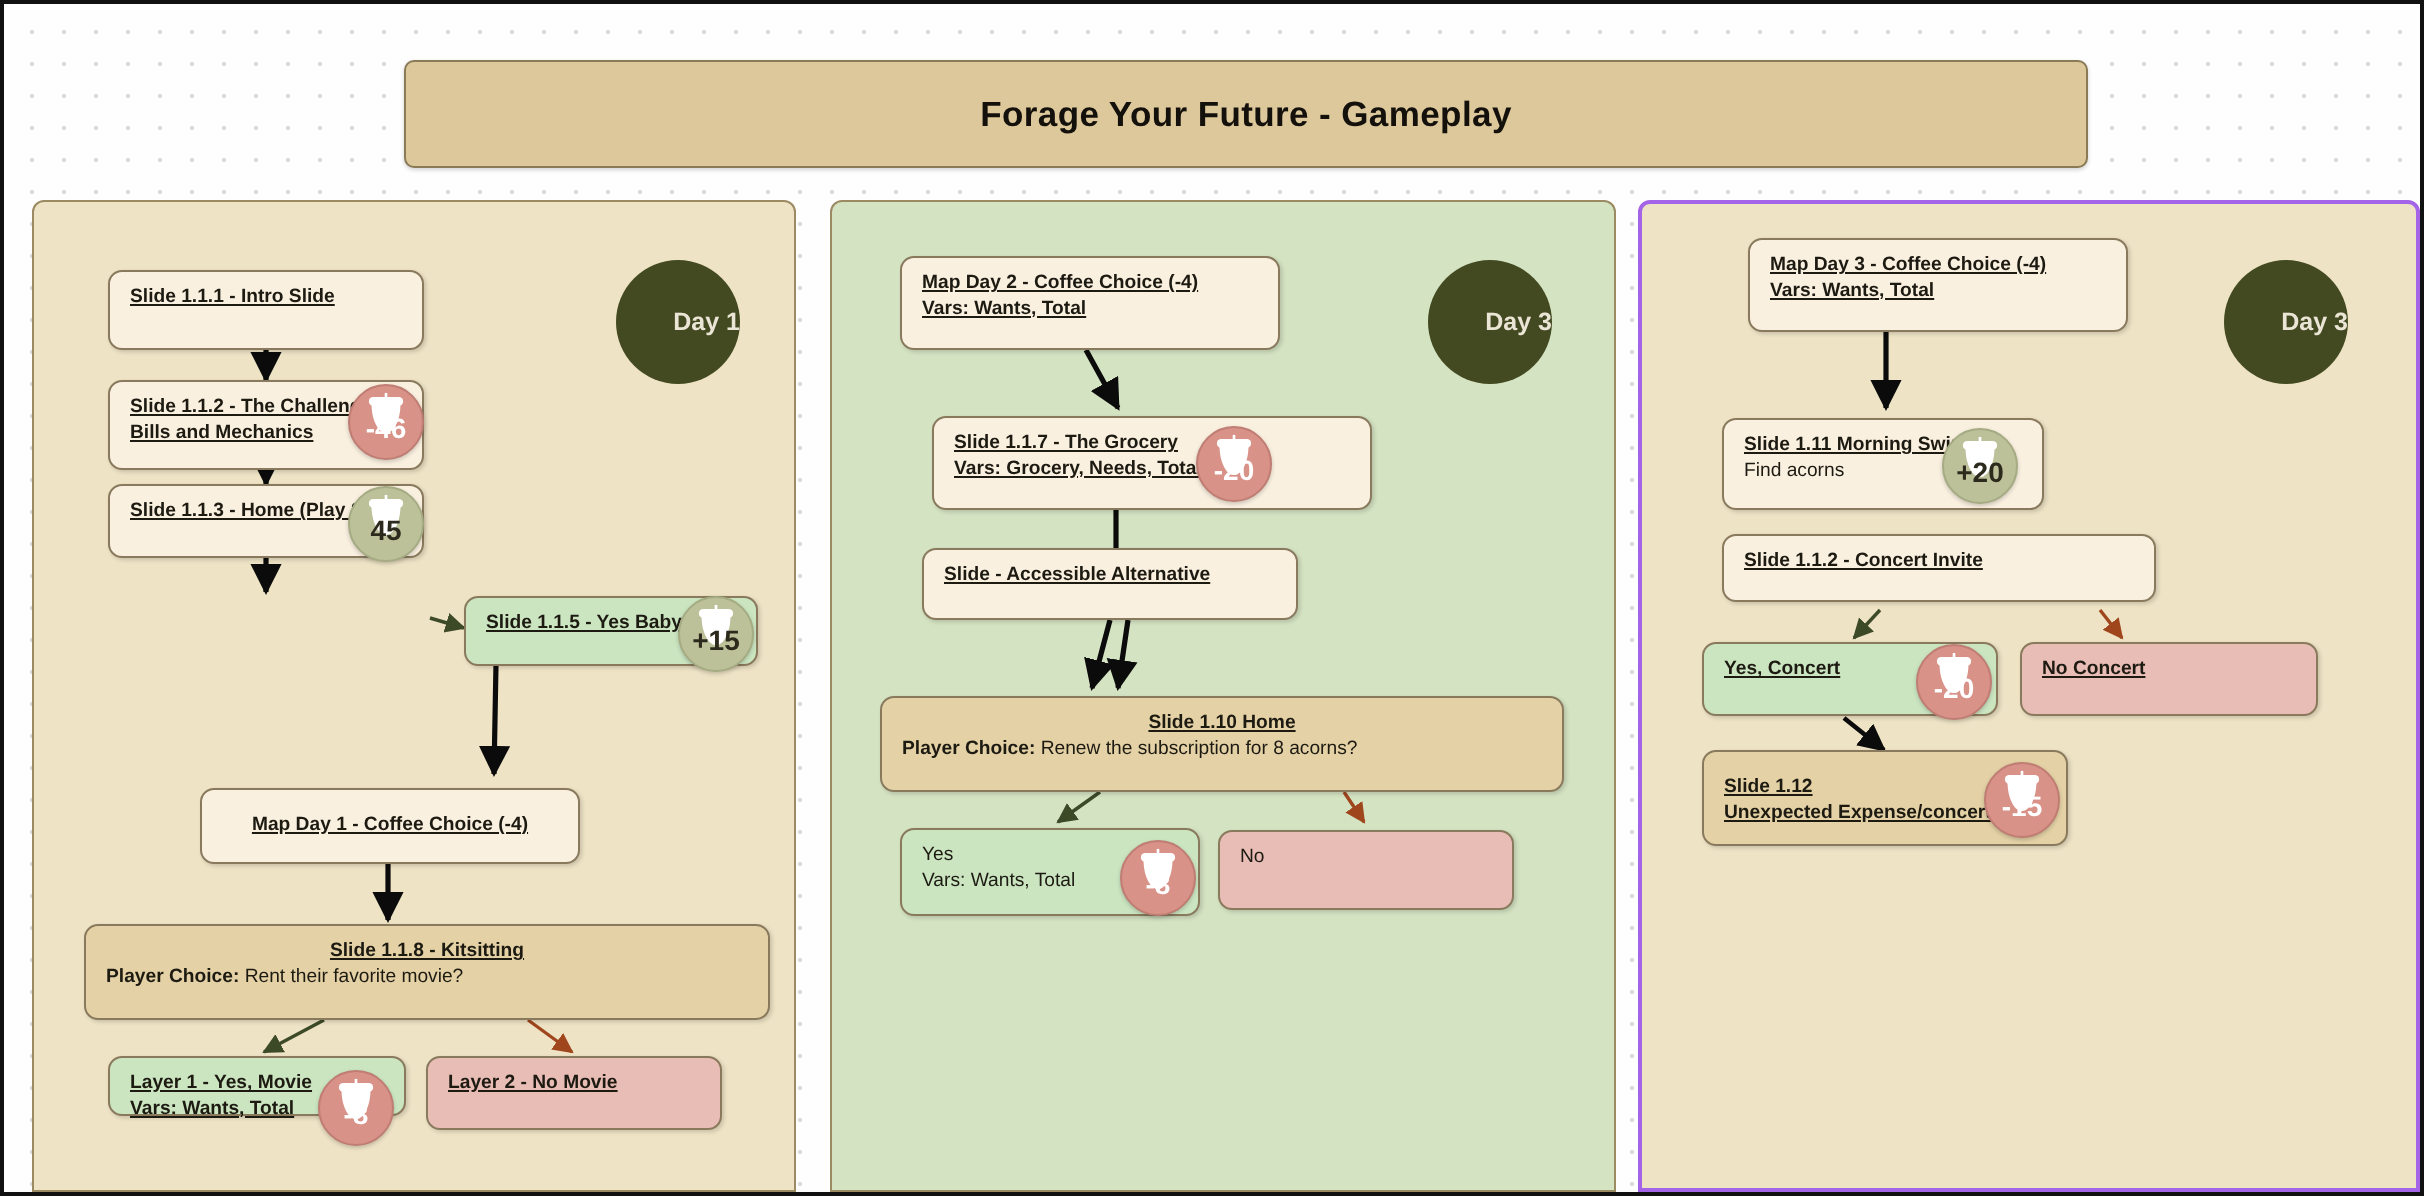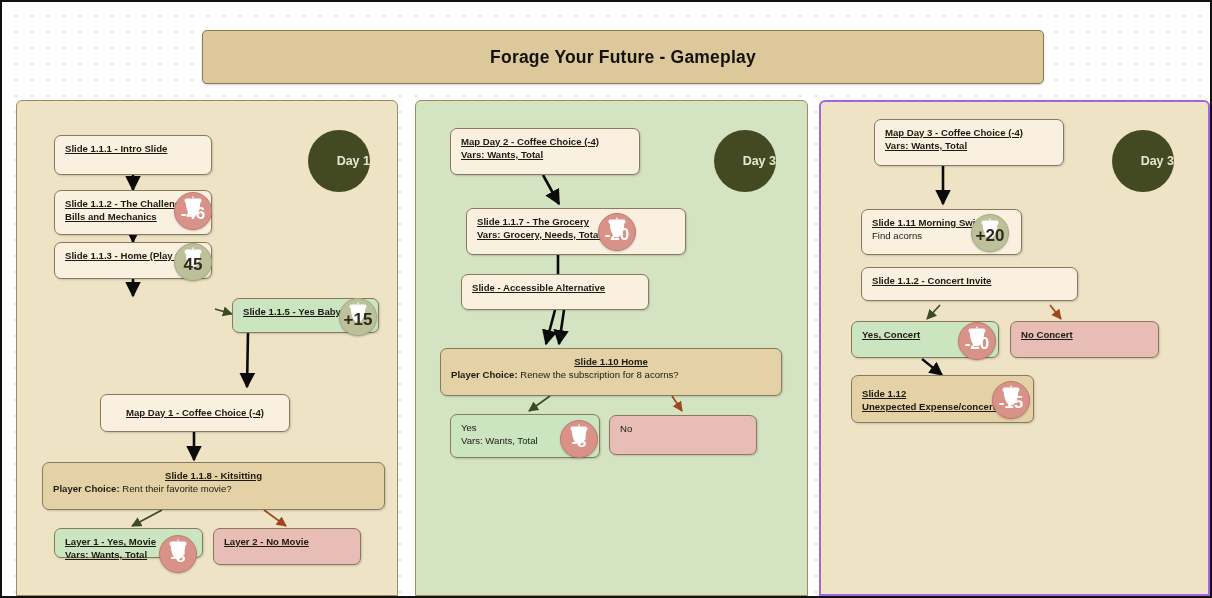--- a/index.html
+++ b/index.html
@@ -65,21 +65,21 @@
   .n-tan{background:#e4d2a6;}
   .n-green{background:#cbe5c1;}
   .n-red{background:#e8bdb5;}
 
   .center{text-align:center;}
 
   
   .badge{
     position:absolute;width:36px;height:36px;border-radius:50%;
     display:flex;align-items:center;justify-content:center;
-    font-size:17px;font-weight:bold;color:#ffffff;
+    font-size:14px;font-weight:bold;color:#ffffff;
     box-shadow:0 1px 2px rgba(0,0,0,.2);
   }
   .badge.red{background:#d89288;border:1px solid #c07d73;}
   .badge.olive{background:#bcc19a;border:1px solid #a5ab82;color:#2c2a1c;}
   .badge .acorn{
     position:absolute;left:50%;top:3px;transform:translateX(-50%);
     width:19px;height:22px;
   }
   .badge .num{position:relative;z-index:3;transform:translateY(3px);}
   .badge.olive .num{color:#2c2a1c;}

